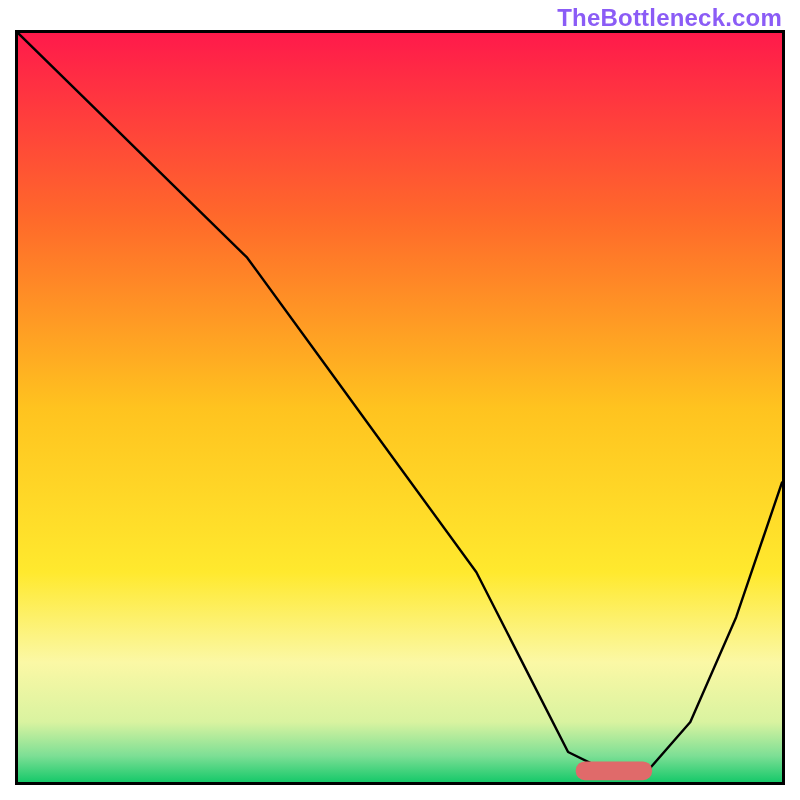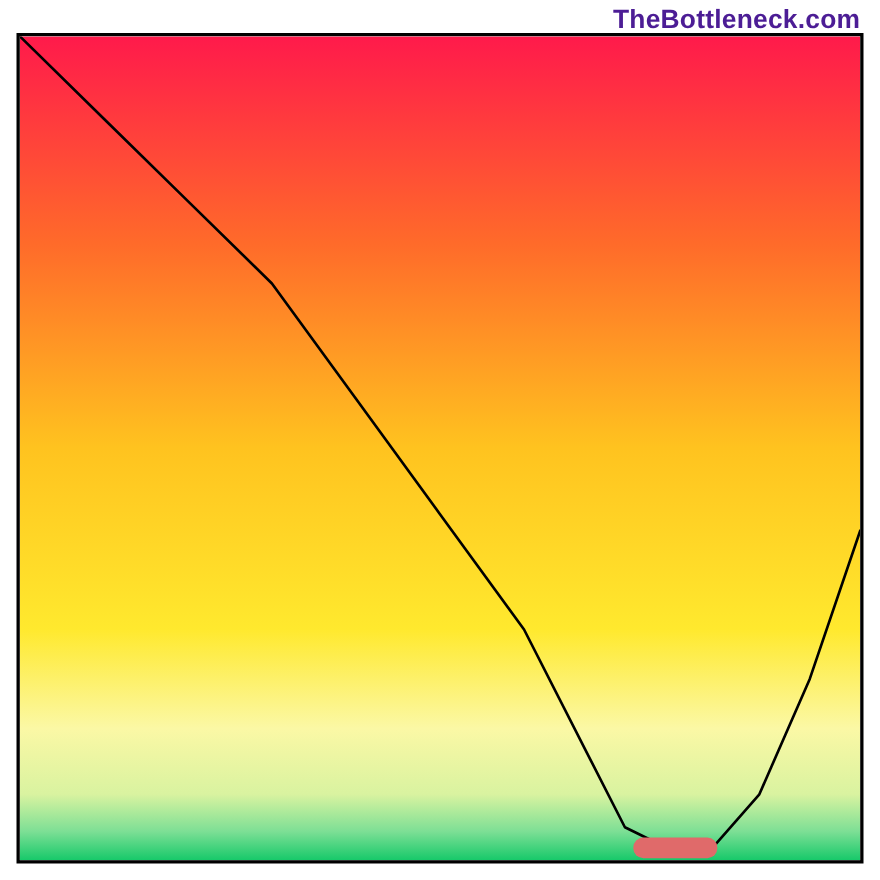--- a/index.html
+++ b/index.html
@@ -25,21 +25,21 @@
     border: 3px solid #000;
     box-sizing: border-box;
     overflow: hidden;
   }
   .watermark {
     position: absolute;
     top: 4px;
     right: 18px;
     font-size: 24px;
     font-weight: 600;
-    color: #4c1d95;
+    color: #8b5cf6;
     letter-spacing: 0.2px;
     pointer-events: none;
     user-select: none;
   }
   svg { display: block; }
 </style>
 </head>
 <body>
 
 <div class="chart-wrap">

